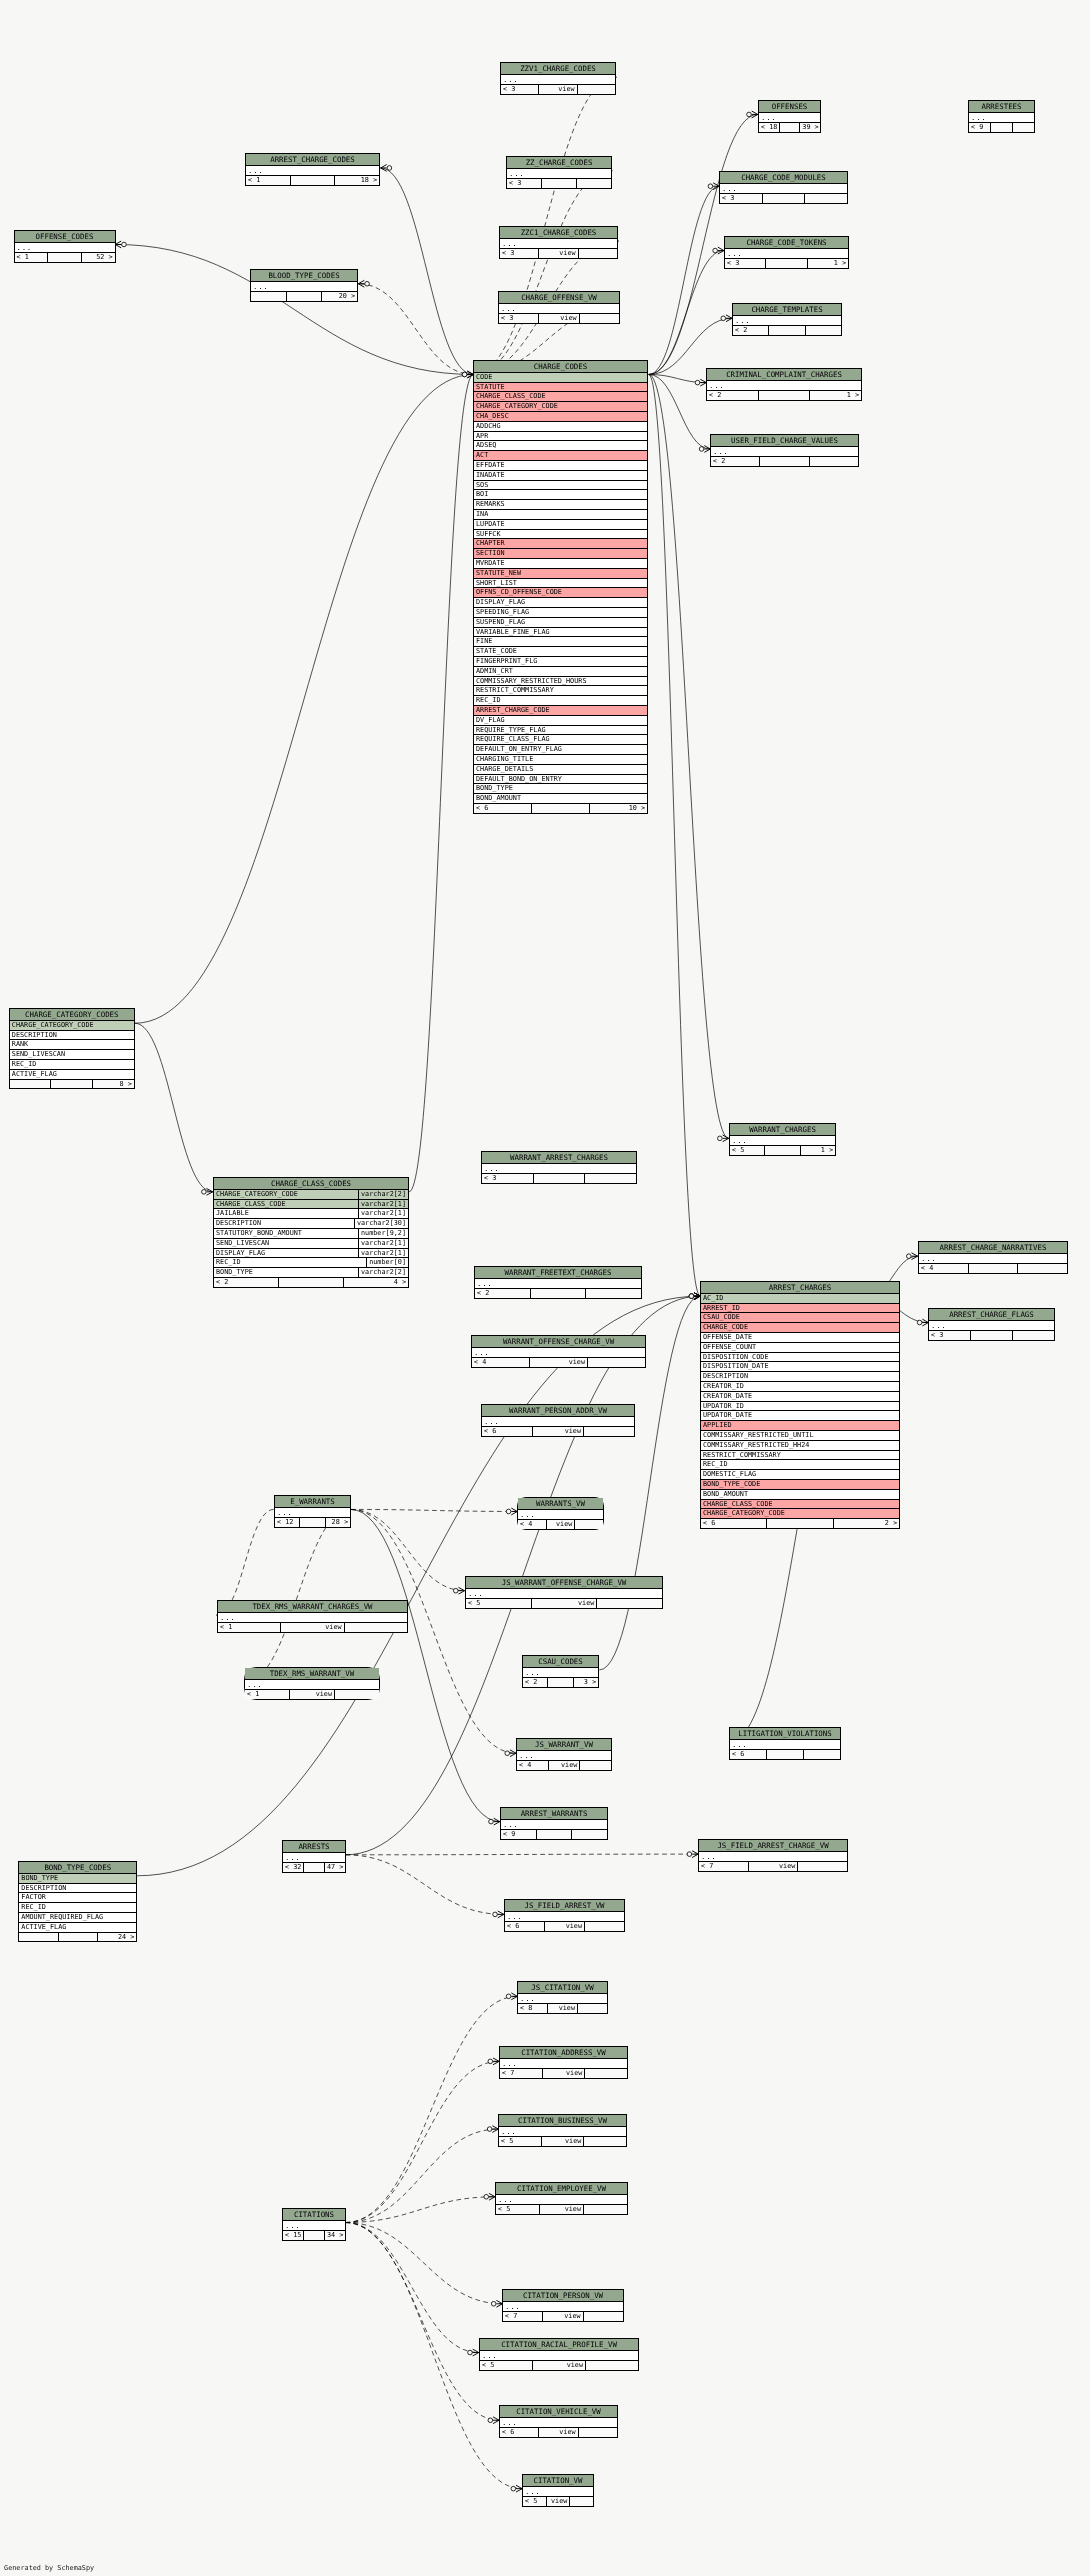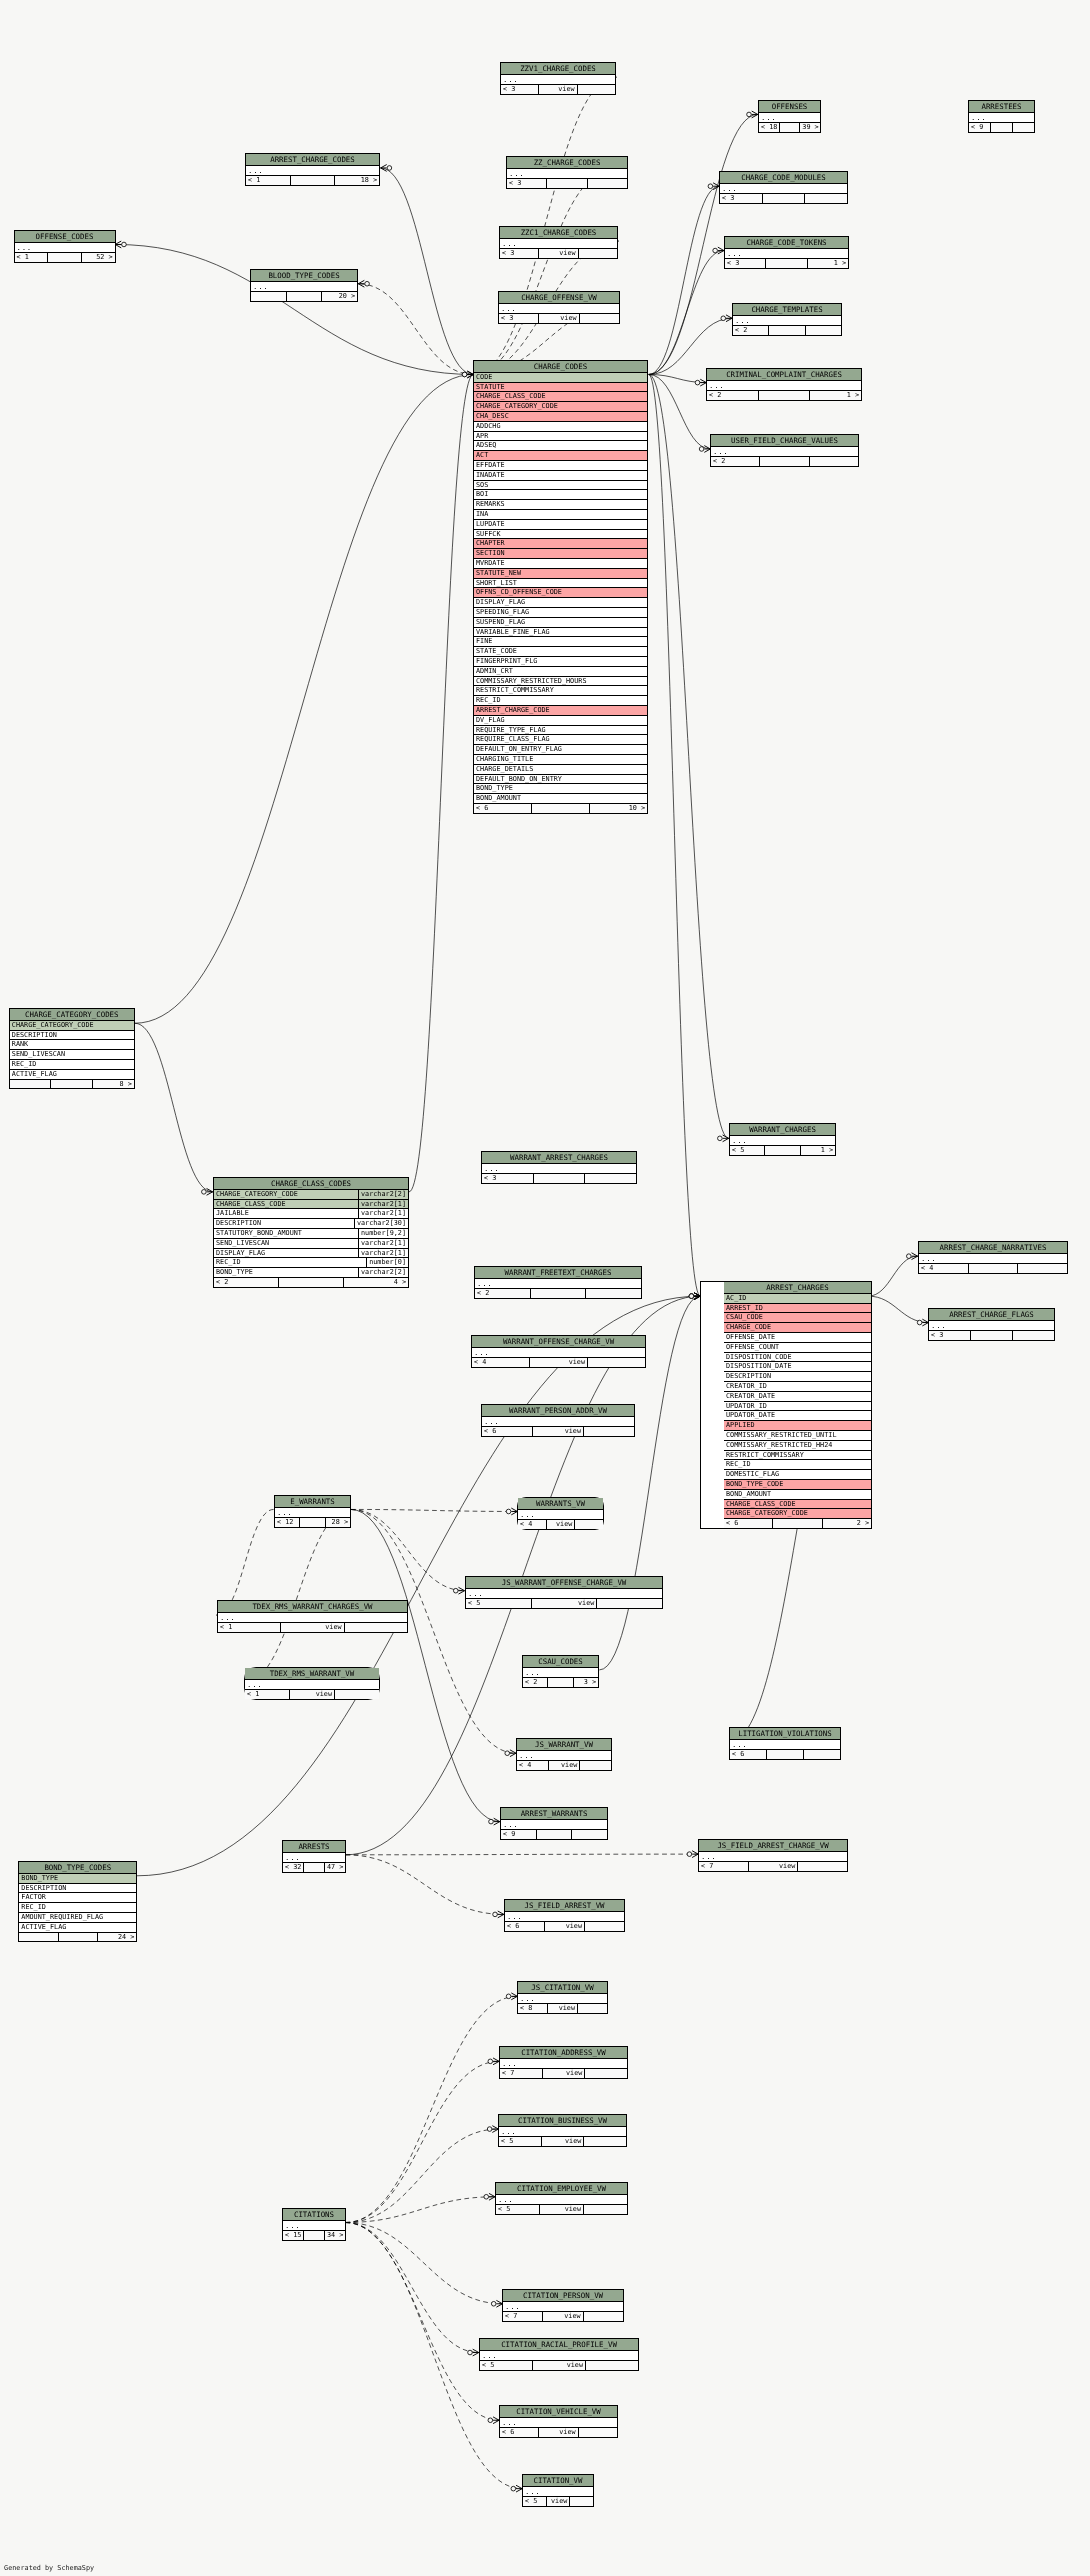--- a/index.html
+++ b/index.html
@@ -332,21 +332,21 @@
         <div class="hd">ZZV1_CHARGE_CODES</div>
         <div class="rows">
           <div class="col dots">...</div>
         </div>
         <div class="ft">
           <div class="left">&lt; 3</div>
           <div class="mid">view</div>
           <div class=""></div>
         </div>
       </div>
-      <div class="tbl" style="left: 506px; top: 156px; width: 122px;">
+      <div class="tbl" style="left: 506px; top: 156px; width: 106px;">
         <div class="hd">ZZ_CHARGE_CODES</div>
         <div class="rows">
           <div class="col dots">...</div>
         </div>
         <div class="ft">
           <div class="left">&lt; 3</div>
           <div class="mid"></div>
           <div class=""></div>
         </div>
       </div>
@@ -763,21 +763,21 @@
         <div class="hd">ARREST_CHARGE_FLAGS</div>
         <div class="rows">
           <div class="col dots">...</div>
         </div>
         <div class="ft">
           <div class="left">&lt; 3</div>
           <div class="mid"></div>
           <div class=""></div>
         </div>
       </div>
-      <div class="tbl" style="left: 700px; top: 1281px; width: 172px; padding-left: 23px;">
+      <div class="tbl" style="left: 700px; top: 1281px; width: 200px;">
         <div class="hd">ARREST_CHARGES</div>
         <div class="rows">
           <div class="col pk">
             <span class="cname">AC_ID</span>
           </div>
           <div class="col fk">
             <span class="cname">ARREST_ID</span>
           </div>
           <div class="col fk">
             <span class="cname">CSAU_CODE</span>

